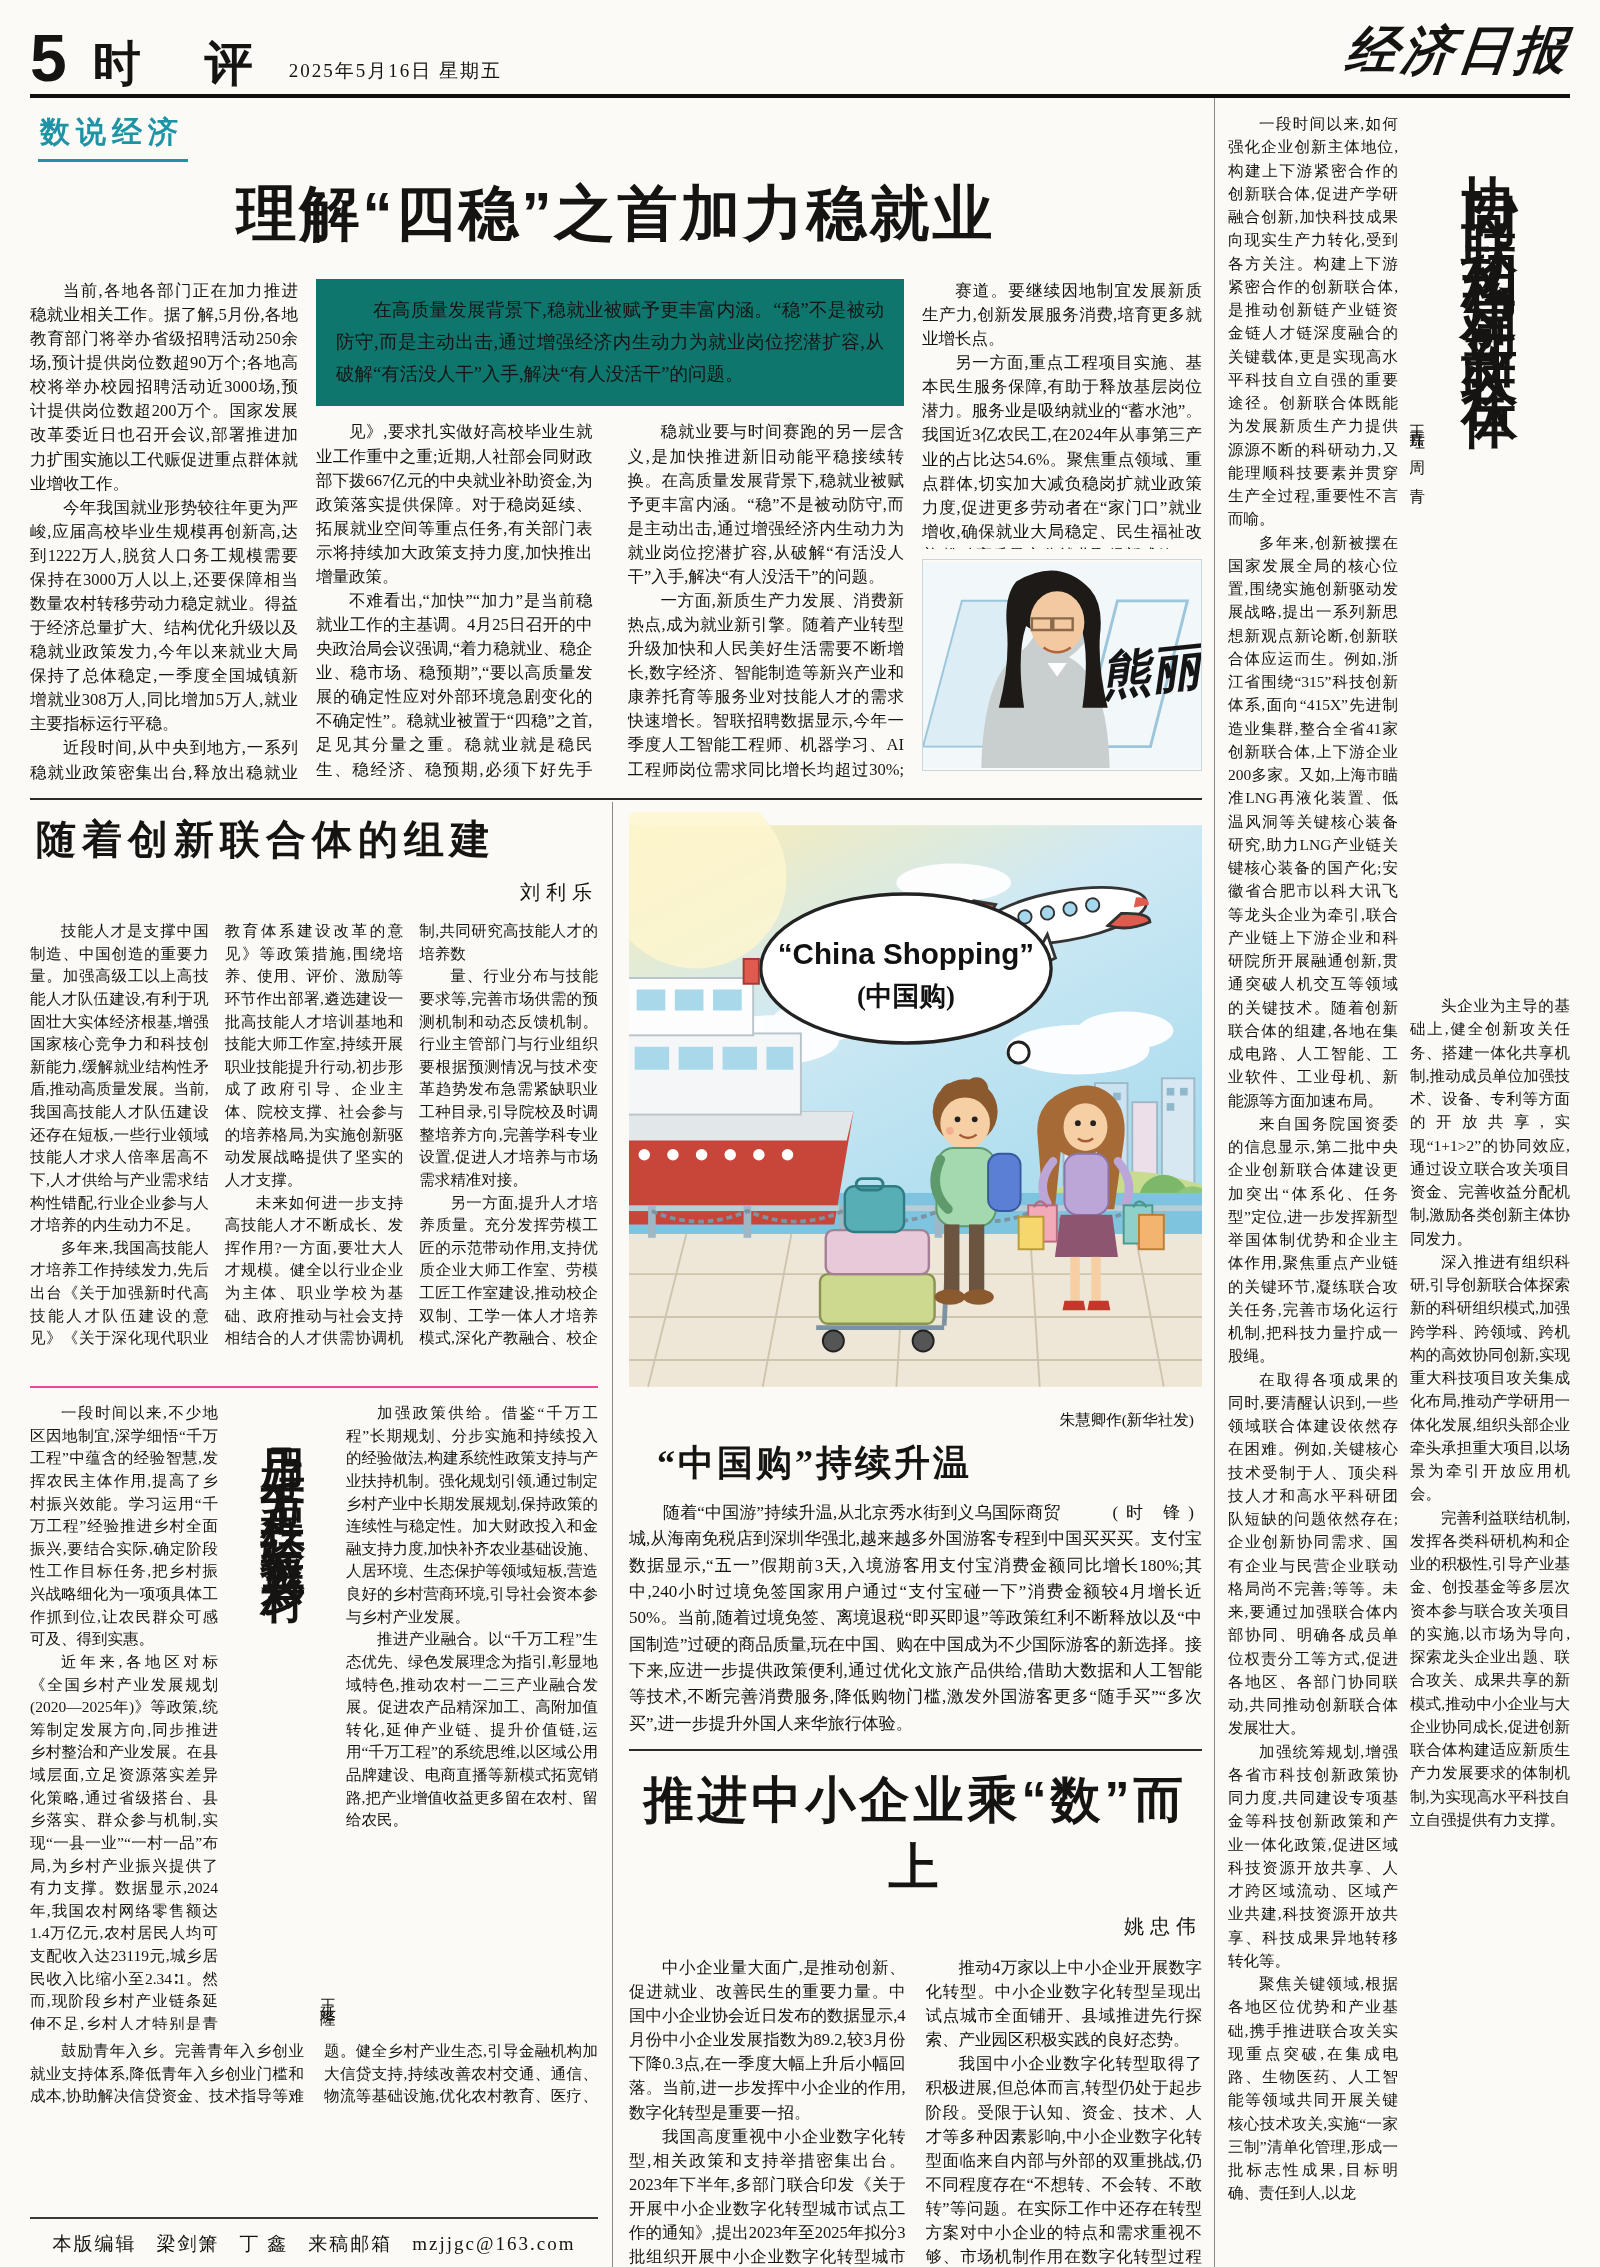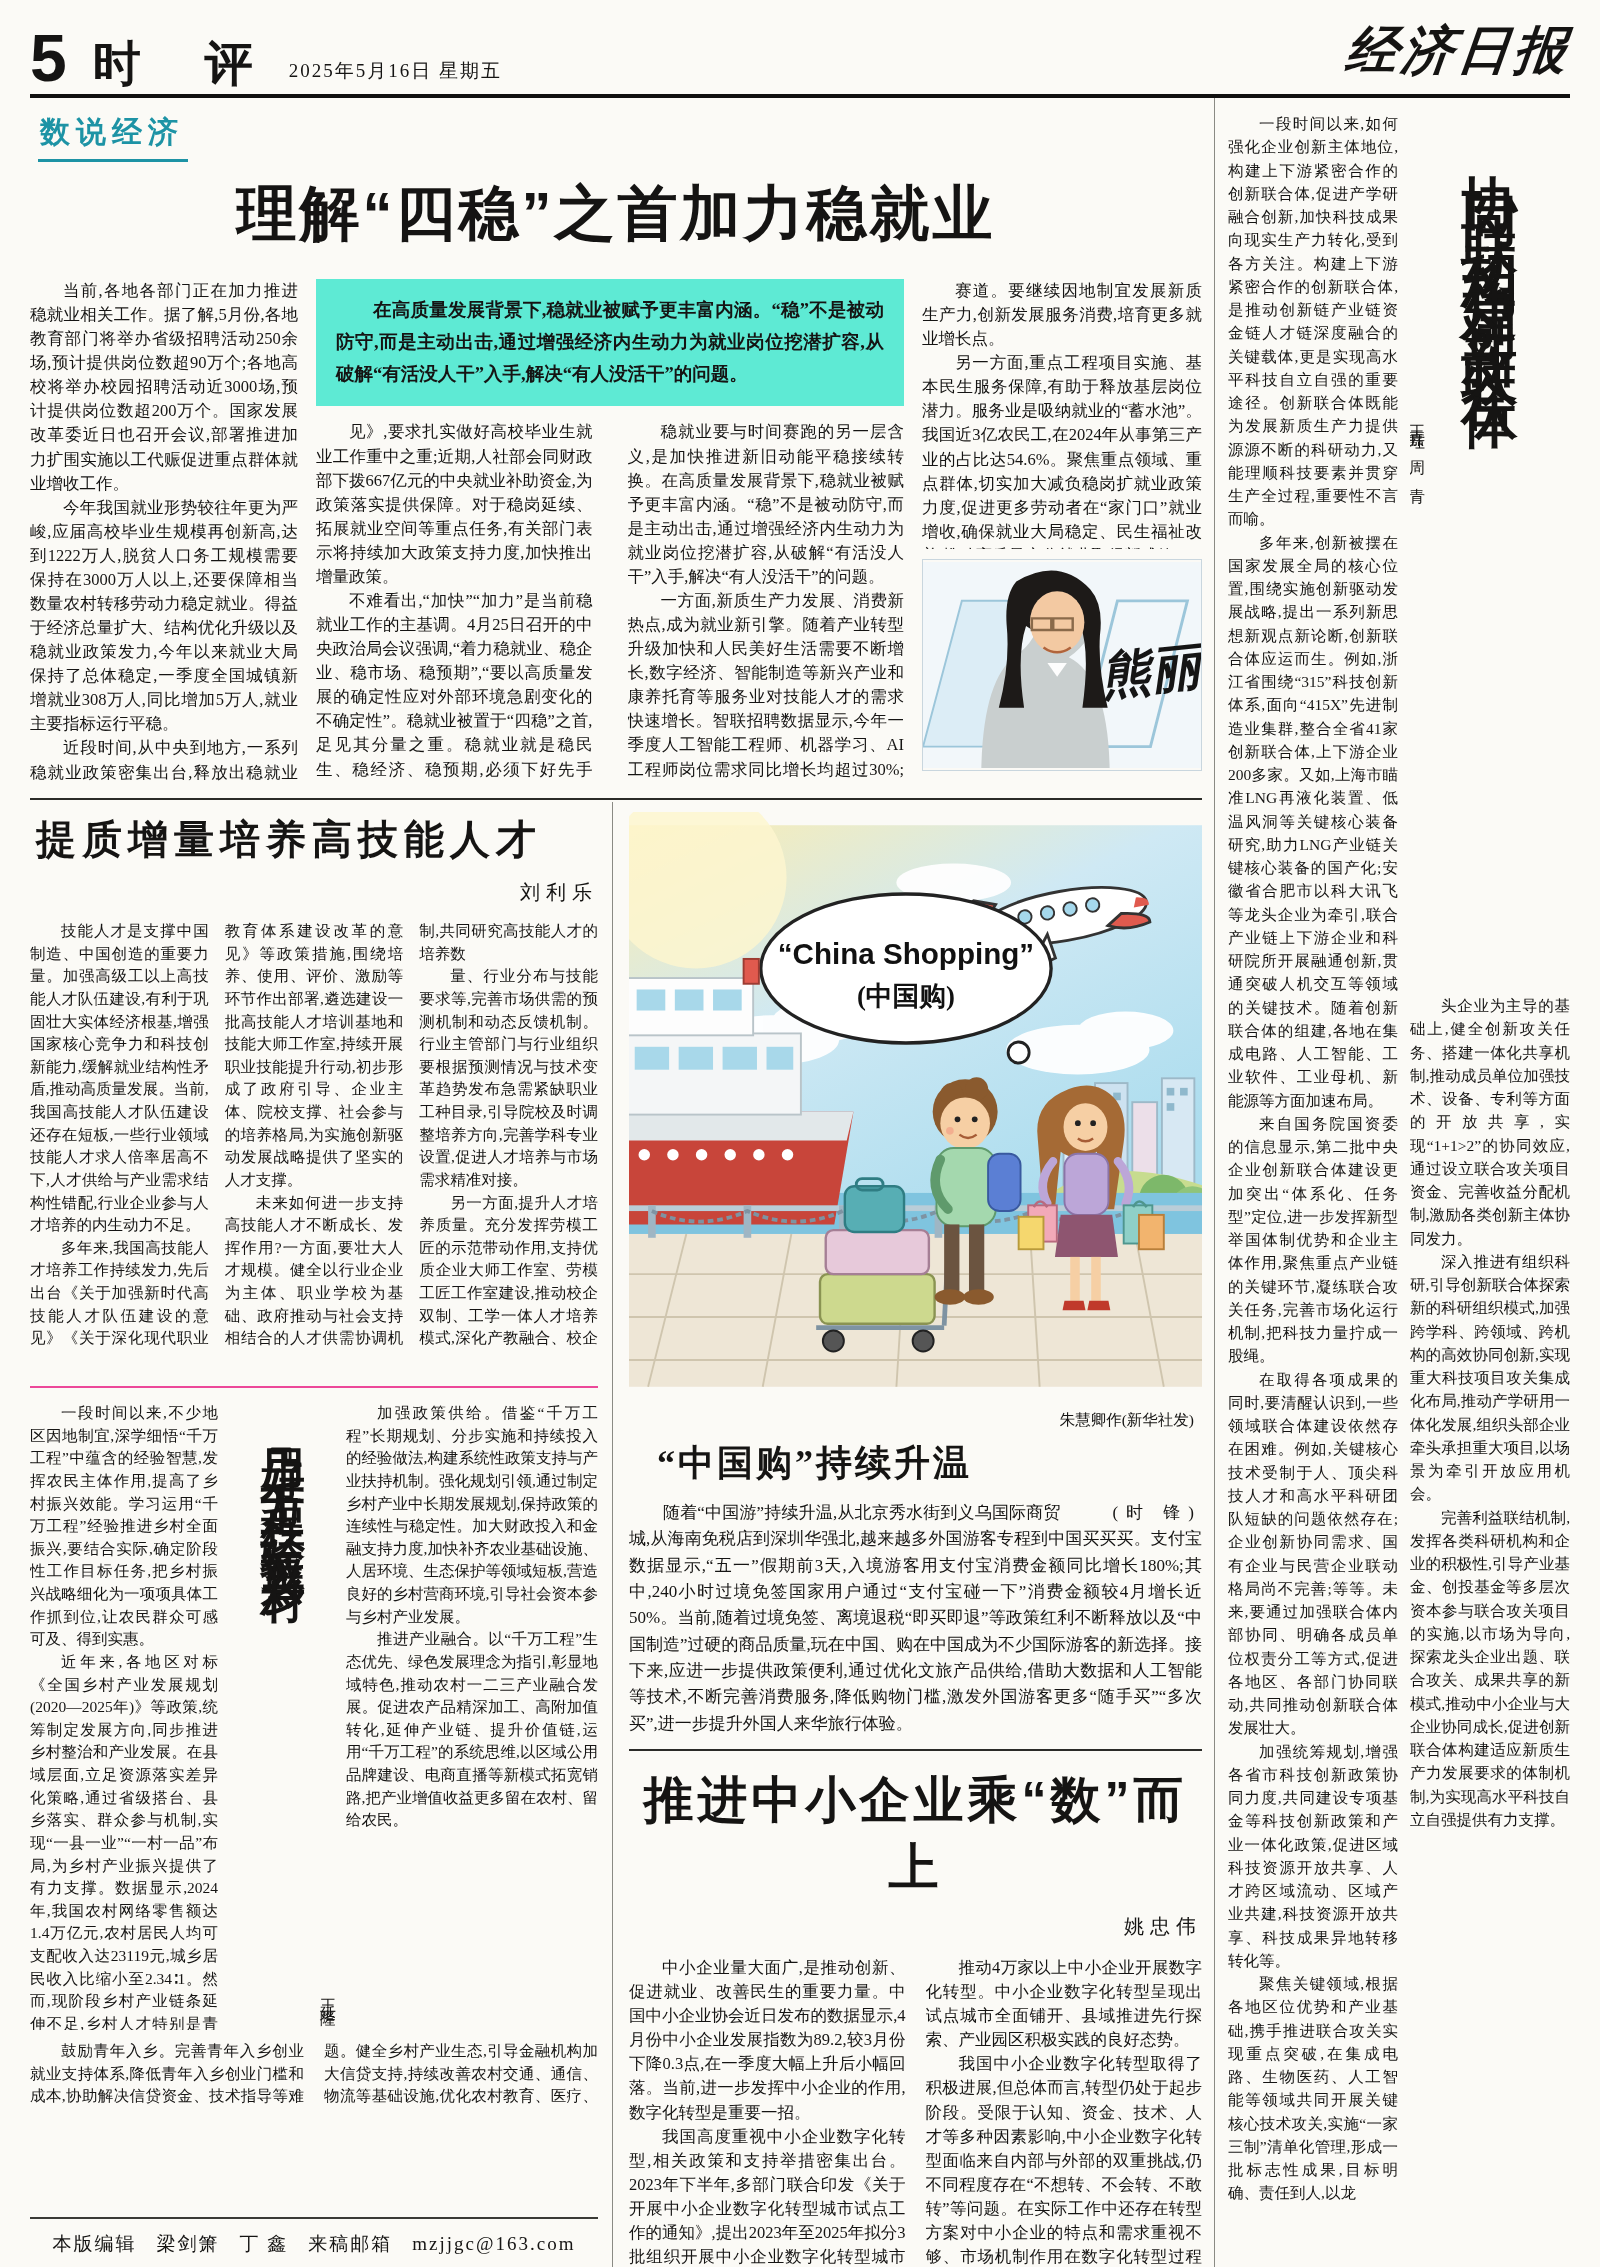--- a/index.html
+++ b/index.html
@@ -24,21 +24,21 @@
 
   p.b { text-indent:2em; text-align:justify; font-size:16.5px; line-height:1.46; }
   .col { overflow:hidden; }
 
   
   .kicker { display:inline-block; color:#1d93a5; font-weight:900; font-size:30px; letter-spacing:6px; border-bottom:3px solid #1d93a5; padding:2px 4px 6px 2px; margin:4px 0 2px 8px; }
   .lead-headline { font-family:"Liberation Sans", sans-serif; font-weight:900; font-size:60px; letter-spacing:3px; text-align:center; margin:10px 0 24px 0; }
   .lead-cols { display:flex; gap:18px; height:505px; }
   .lead-c1 { width:268px; }
   .lead-mid { width:588px; display:flex; flex-direction:column; }
-  .intro-box { background:#5eead4; padding:16px 20px; font-size:18.5px; font-weight:700; line-height:1.72; text-align:justify; text-indent:2em; margin-bottom:14px; }
+  .intro-box { background:#0f766e; padding:16px 20px; font-size:18.5px; font-weight:400; line-height:1.72; text-align:justify; text-indent:2em; margin-bottom:14px; }
   .lead-mid-cols { flex:1; display:flex; gap:35px; overflow:hidden; }
   .lead-mid-cols .col { flex:1; }
   .lead-c4 { flex:1; display:flex; flex-direction:column; }
   .lead-c4 .txt { height:270px; overflow:hidden; }
   .portrait { margin-top:10px; border:1px solid #c9d6de; }
   .rule { border-top:2px solid #2b2b28; margin:14px 0 0 0; }
 
   
   .band { display:flex; flex:1; min-height:0; margin-top:2px; }
   .band-left { width:568px; display:flex; flex-direction:column; padding-top:10px; }
@@ -145,21 +145,21 @@
             </svg>
           </div>
         </div>
         <div class="rule"></div>
       </div>
 
       <div class="band">
 
         <div class="band-left">
           <div>
-            <div class="skills-head">提质增量培养高技能人才</div>
+            <div class="skills-head">随着创新联合体的组建</div>
             <div class="byline">刘利乐</div>
             <div class="skills-body">
               <p class="b">技能人才是支撑中国制造、中国创造的重要力量。加强高级工以上高技能人才队伍建设,有利于巩固壮大实体经济根基,增强国家核心竞争力和科技创新能力,缓解就业结构性矛盾,推动高质量发展。当前,我国高技能人才队伍建设还存在短板,一些行业领域技能人才求人倍率居高不下,人才供给与产业需求结构性错配,行业企业参与人才培养的内生动力不足。</p>
               <p class="b">多年来,我国高技能人才培养工作持续发力,先后出台《关于加强新时代高技能人才队伍建设的意见》《关于深化现代职业教育体系建设改革的意见》等政策措施,围绕培养、使用、评价、激励等环节作出部署,遴选建设一批高技能人才培训基地和技能大师工作室,持续开展职业技能提升行动,初步形成了政府引导、企业主体、院校支撑、社会参与的培养格局,为实施创新驱动发展战略提供了坚实的人才支撑。</p>
               <p class="b">未来如何进一步支持高技能人才不断成长、发挥作用?一方面,要壮大人才规模。健全以行业企业为主体、职业学校为基础、政府推动与社会支持相结合的人才供需协调机制,共同研究高技能人才的培养数</p>
               <p class="b">量、行业分布与技能要求等,完善市场供需的预测机制和动态反馈机制。行业主管部门与行业组织要根据预测情况与技术变革趋势发布急需紧缺职业工种目录,引导院校及时调整培养方向,完善学科专业设置,促进人才培养与市场需求精准对接。</p>
               <p class="b">另一方面,提升人才培养质量。充分发挥劳模工匠的示范带动作用,支持优质企业大师工作室、劳模工匠工作室建设,推动校企双制、工学一体人才培养模式,深化产教融合、校企合作,鼓励更多有条件的企业建设培训中心、实训基地,面向产业工人开展岗位技能提升培训,让职工在生产一线学技术、长本领。</p>
 
             </div>
           </div>

